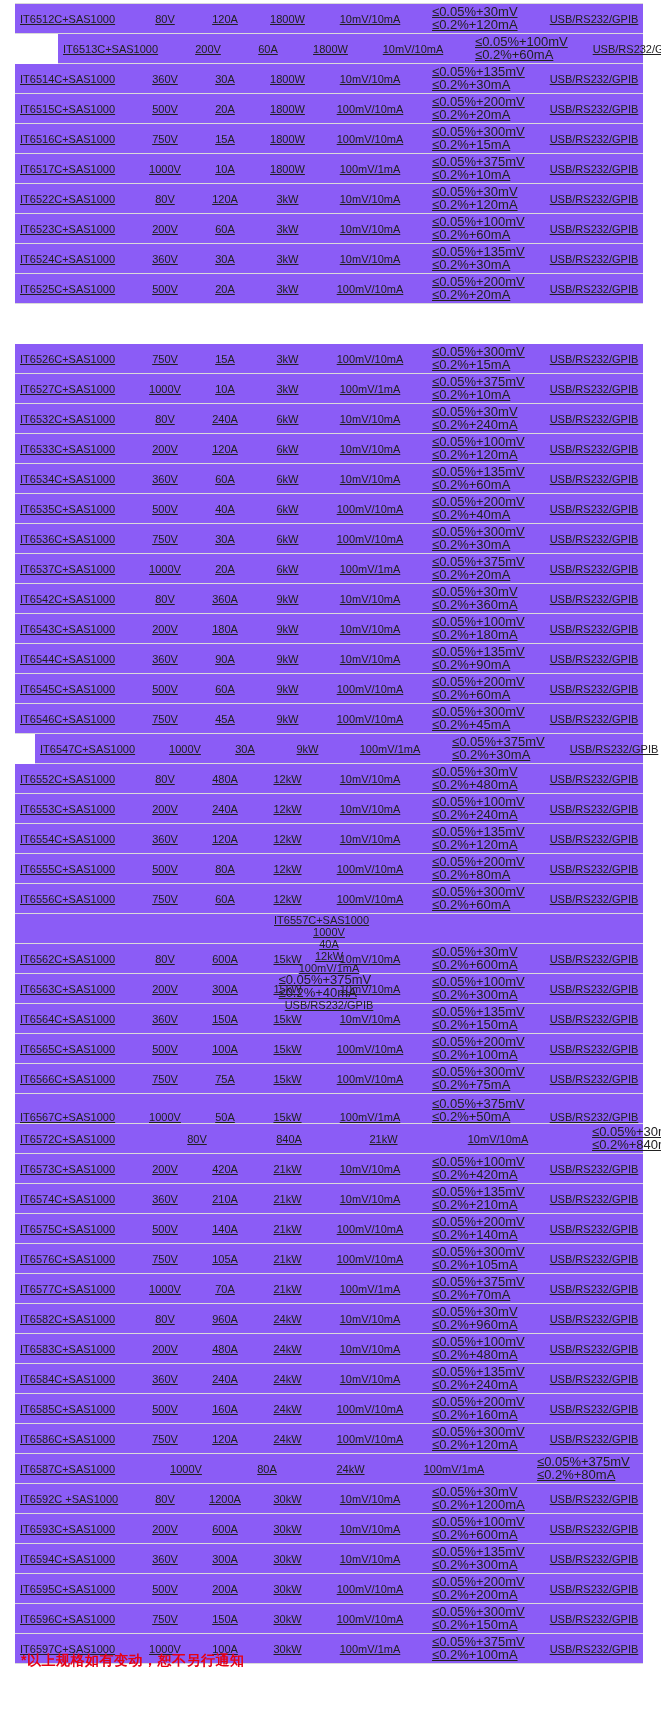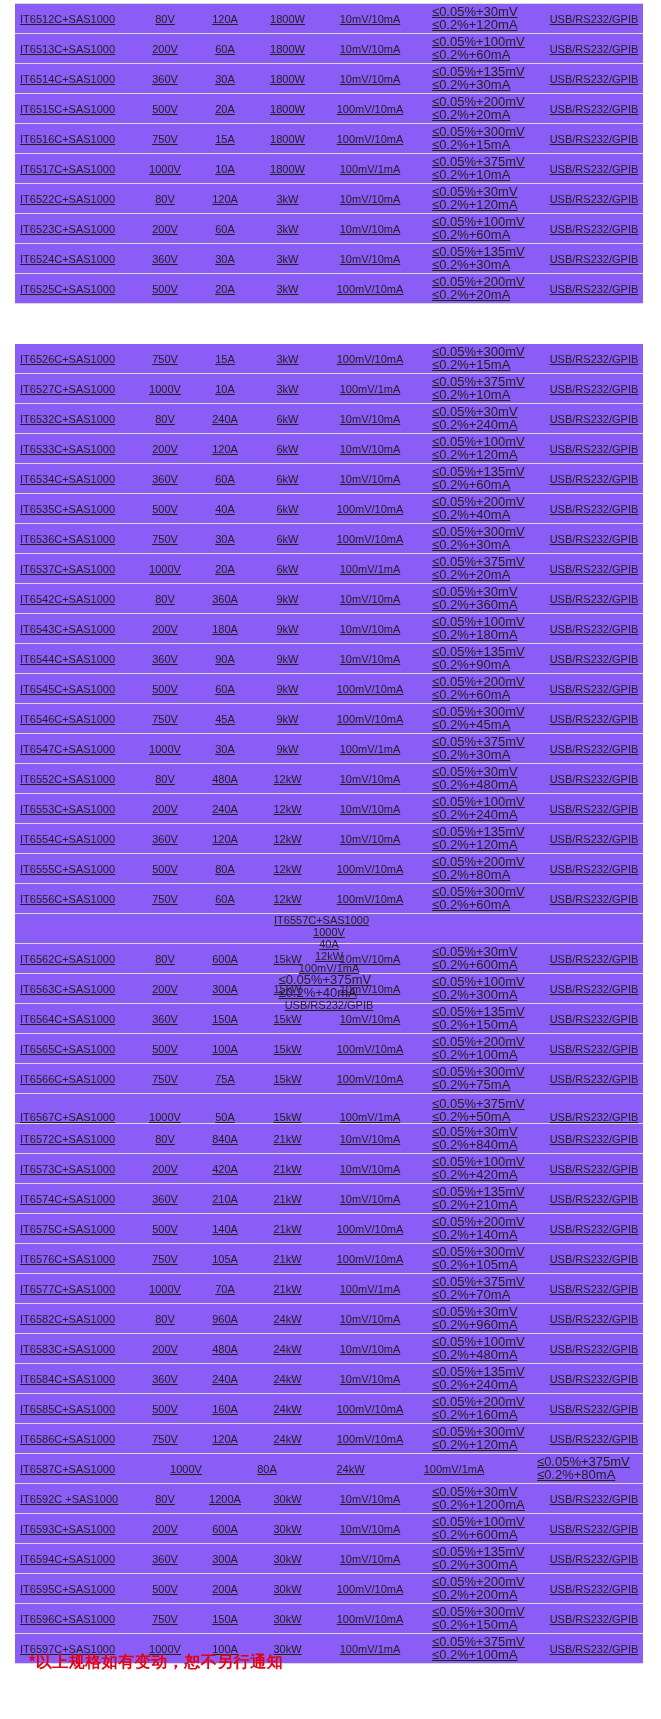--- a/index.html
+++ b/index.html
@@ -33,43 +33,43 @@
   .c-volt {width:60px;text-align:center;}
   .c-curr {width:60px;text-align:center;}
   .c-pow  {width:65px;text-align:center;}
   .c-res  {width:100px;text-align:center;}
   .c-acc  {width:125px;text-align:left;padding-left:12px;box-sizing:border-box;
            font-size:13px;line-height:12.5px;}
   .c-int  {width:98px;text-align:center;}
   .acc-line{display:block;}
   .note{
     position:absolute;
-    left:29px;top:1652px;
-    font-size:16px;
+    left:21px;top:1652px;
+    font-size:14px;
     font-weight:bold;
     letter-spacing:0.5px;
   }
 </style>
 </head>
 <body>
 
 <div class="spec-table" style="border-top-color: rgb(217, 217, 217);">
     <div class="row" style="border-bottom-color: rgb(217, 217, 217);">
       <div class="c c-model">IT6512C+SAS1000</div>
       <div class="c c-volt">80V</div>
       <div class="c c-curr">120A</div>
       <div class="c c-pow">1800W</div>
       <div class="c c-res">10mV/10mA</div>
       <div class="c c-acc">
         <span class="acc-line">≤0.05%+30mV</span>
         <span class="acc-line">≤0.2%+120mA</span>
       </div>
       <div class="c c-int">USB/RS232/GPIB</div>
     </div>
-    <div class="row" style="border-bottom-color: rgb(217, 217, 217);">
+    <div class="row" style="border-bottom-color: rgb(217, 217, 217); margin-left: 43px;">
       <div class="c c-model">IT6513C+SAS1000</div>
       <div class="c c-volt">200V</div>
       <div class="c c-curr">60A</div>
       <div class="c c-pow">1800W</div>
       <div class="c c-res">10mV/10mA</div>
       <div class="c c-acc">
         <span class="acc-line">≤0.05%+100mV</span>
         <span class="acc-line">≤0.2%+60mA</span>
       </div>
       <div class="c c-int">USB/RS232/GPIB</div>
@@ -319,21 +319,21 @@
       <div class="c c-volt">750V</div>
       <div class="c c-curr">45A</div>
       <div class="c c-pow">9kW</div>
       <div class="c c-res">100mV/10mA</div>
       <div class="c c-acc">
         <span class="acc-line">≤0.05%+300mV</span>
         <span class="acc-line">≤0.2%+45mA</span>
       </div>
       <div class="c c-int">USB/RS232/GPIB</div>
     </div>
-    <div class="row" style="border-bottom-color: rgb(217, 217, 217);">
+    <div class="row" style="border-bottom-color: rgb(217, 217, 217); margin-left: 20px;">
       <div class="c c-model">IT6547C+SAS1000</div>
       <div class="c c-volt">1000V</div>
       <div class="c c-curr">30A</div>
       <div class="c c-pow">9kW</div>
       <div class="c c-res">100mV/1mA</div>
       <div class="c c-acc">
         <span class="acc-line">≤0.05%+375mV</span>
         <span class="acc-line">≤0.2%+30mA</span>
       </div>
       <div class="c c-int">USB/RS232/GPIB</div>
@@ -475,21 +475,21 @@
       <div class="c c-volt">1000V</div>
       <div class="c c-curr">50A</div>
       <div class="c c-pow">15kW</div>
       <div class="c c-res">100mV/1mA</div>
       <div class="c c-acc">
         <span class="acc-line">≤0.05%+375mV</span>
         <span class="acc-line">≤0.2%+50mA</span>
       </div>
       <div class="c c-int">USB/RS232/GPIB</div>
     </div>
-    <div class="row" style="border-bottom-color: rgb(217, 217, 217);">
+    <div class="row" style="border-bottom-color: rgb(217, 217, 217); gap: 32px;">
       <div class="c c-model">IT6572C+SAS1000</div>
       <div class="c c-volt">80V</div>
       <div class="c c-curr">840A</div>
       <div class="c c-pow">21kW</div>
       <div class="c c-res">10mV/10mA</div>
       <div class="c c-acc">
         <span class="acc-line">≤0.05%+30mV</span>
         <span class="acc-line">≤0.2%+840mA</span>
       </div>
       <div class="c c-int">USB/RS232/GPIB</div>

